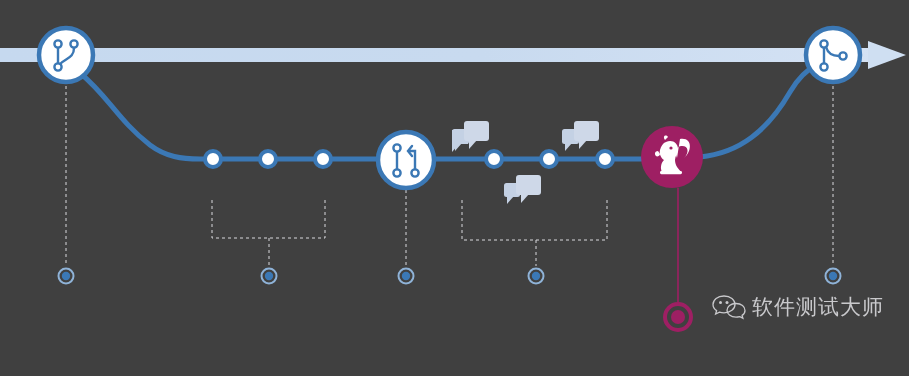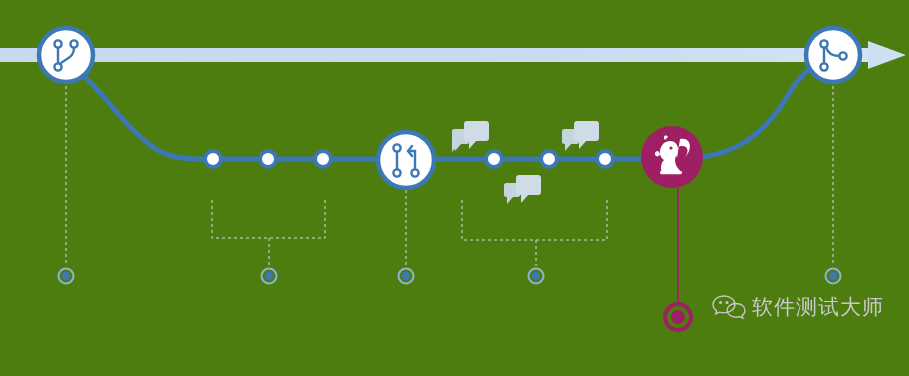--- a/index.html
+++ b/index.html
@@ -1,20 +1,20 @@
 <!DOCTYPE html>
 <html><head>
 <meta charset="utf-8">
 <style>
   html,body{margin:0;padding:0;background:#ffffff;}
   body{
     font-family:"Liberation Sans", sans-serif;
     width:909px;height:376px;overflow:hidden;position:relative;
   }
-  #stage{position:relative;width:909px;height:376px;background:#4d7c0f;}
+  #stage{position:relative;width:909px;height:376px;background:#404040;}
   #stage svg.layer{position:absolute;left:0;top:0;width:909px;height:376px;}
   .wm{
     position:absolute;
     display:flex;align-items:center;gap:6px;
     user-select:none;
   }
   .wm-text{
     font-size:21px;
     color:#c9c9cc;
     letter-spacing:1px;

